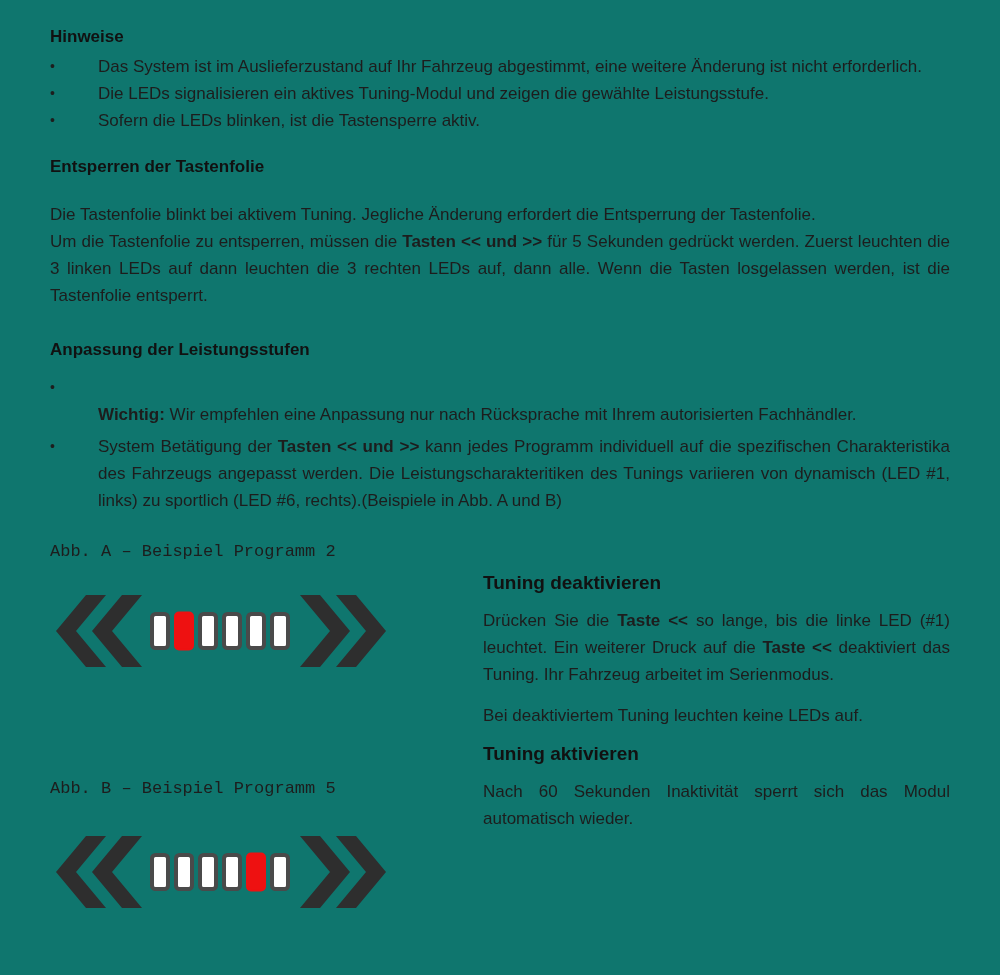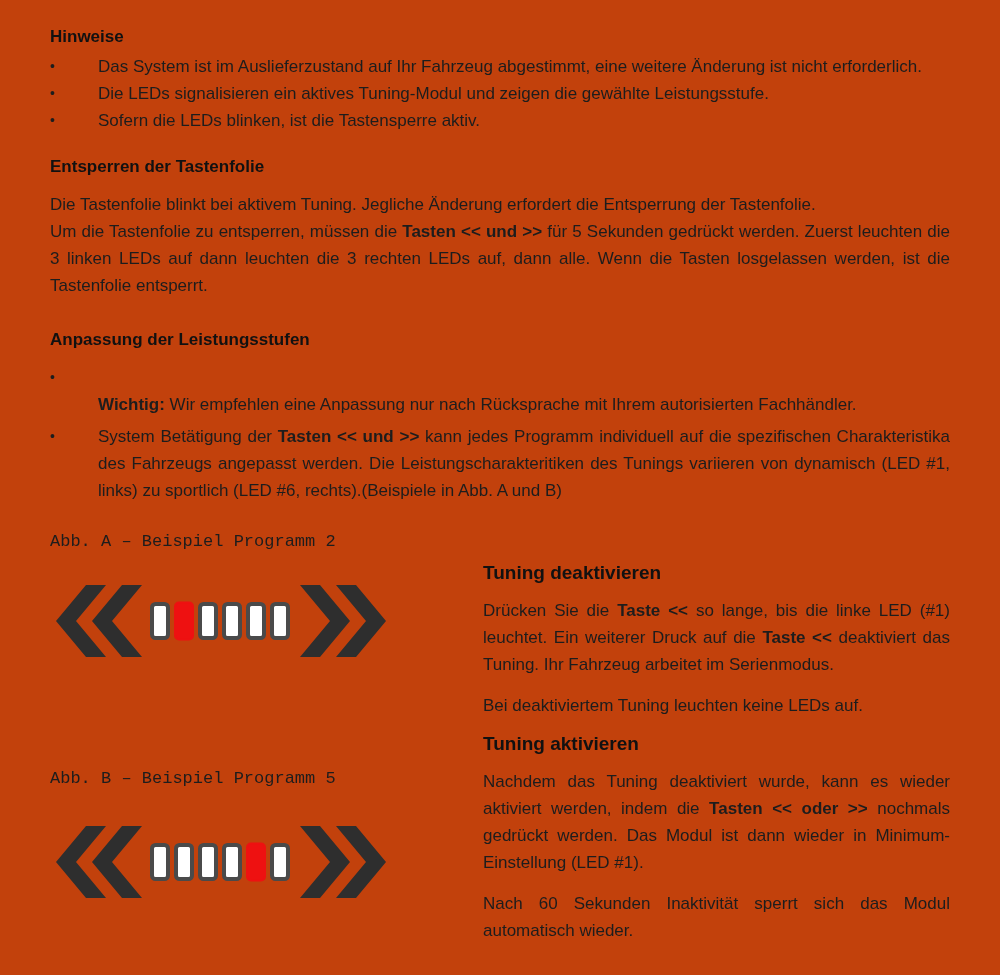--- a/index.html
+++ b/index.html
@@ -1,38 +1,38 @@
 <!DOCTYPE html>
 <html lang="de"><head>
 <meta charset="utf-8">
 <style>
   html,body{margin:0;padding:0;background:#ffffff;}
   .page{
     position:relative;
     width:1000px;height:975px;
     box-sizing:border-box;
     padding:26px 50px 0 50px;
-    background:#c2410c;
+    background:#0f766e;
     font-family:"Liberation Sans","DejaVu Sans",sans-serif;
     font-size:17px;line-height:27px;color:#1d1d1d;
     overflow:hidden;
   }
   .heading{
     font-size:17px;line-height:21px;font-weight:700;color:#111111;margin:0;
   }
   .h-hinweise{margin:0 0 6px 0;}
   .h-entsperren{margin:22px 0 0 0;}
   .h-anpassung{margin:30px 0 0 0;}
   .bullets{margin:0;}
   .bullets-anpassung{margin-top:14px;}
   .bullet{display:flex;margin:0;}
   .bullets-anpassung .bullet{margin-bottom:5px;}
   .bullet .marker{flex:0 0 28px;width:28px;font-size:14px;}
   .bullet .btext{flex:1;text-align:justify;margin-left:20px;}
-  .para{margin:14px 0 0 0;text-align:justify;}
+  .para{margin:24px 0 0 0;text-align:justify;}
   .b{font-weight:700;}
   .figures-row{display:flex;margin-top:24px;}
   .col-left{flex:0 0 433px;font-family:Liberation Mono, monospace;}
   .col-right{flex:1;margin-top:34px;}
   .fig-label{margin:0 0 26px 0;}
   .fig-label-b{margin:104px 0 30px 0;}
   .fig-svg{display:block;margin-left:6px;}
   .col-right .sub-heading{
     font-size:19px;line-height:21px;font-weight:700;color:#111111;
     margin:10px 0 14px 0;
@@ -111,18 +111,17 @@
           </g>
         </svg>
     </div>
 
     <div class="col-right">
       <div class="sub-heading">Tuning deaktivieren</div>
       <p><span>Drücken Sie die </span><span class="b">Taste &lt;&lt;</span><span> so lange, bis die linke LED (#1) leuchtet. Ein weiterer Druck auf die </span><span class="b">Taste &lt;&lt;</span><span> deaktiviert das Tuning. Ihr Fahrzeug arbeitet im Serienmodus.</span></p>
       <p><span>Bei deaktiviertem Tuning leuchten keine LEDs auf.</span></p>
 
       <div class="sub-heading">Tuning aktivieren</div>
-      <p><span>Nachdem das Tuning deaktiviert wurde, kann es wieder aktiviert werden, indem die </span><span class="b">Tasten &lt;&lt; oder &gt;&gt;</span><span> nochmals gedrückt werden. Das Modul ist dann wieder in Minimum-Einstellung (LED #1).</span></p>
       <p><span>Nach 60 Sekunden Inaktivität sperrt sich das Modul automatisch wieder.</span></p>
     </div>
 
   </div>
 </div>
 
 </body></html>

